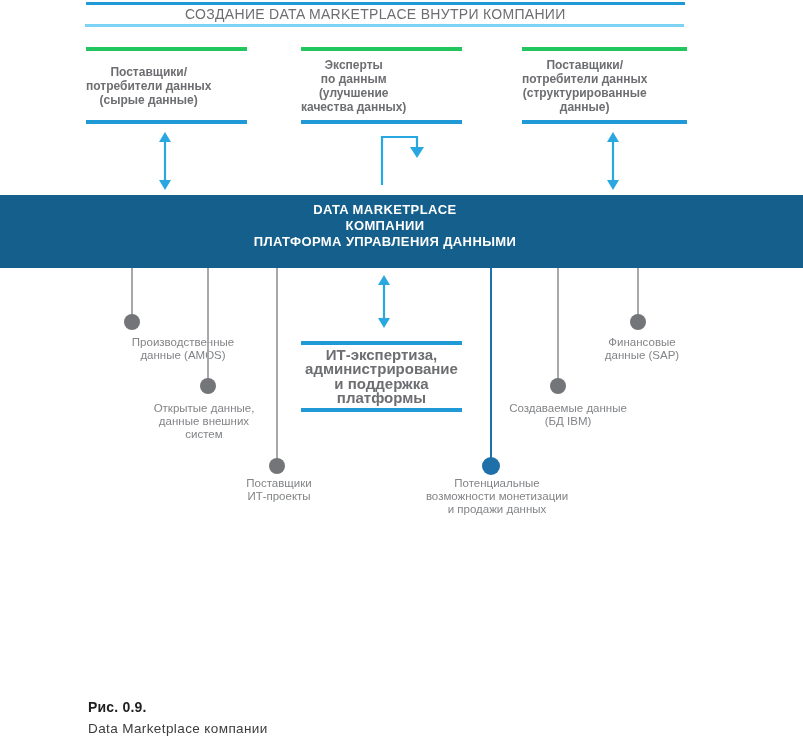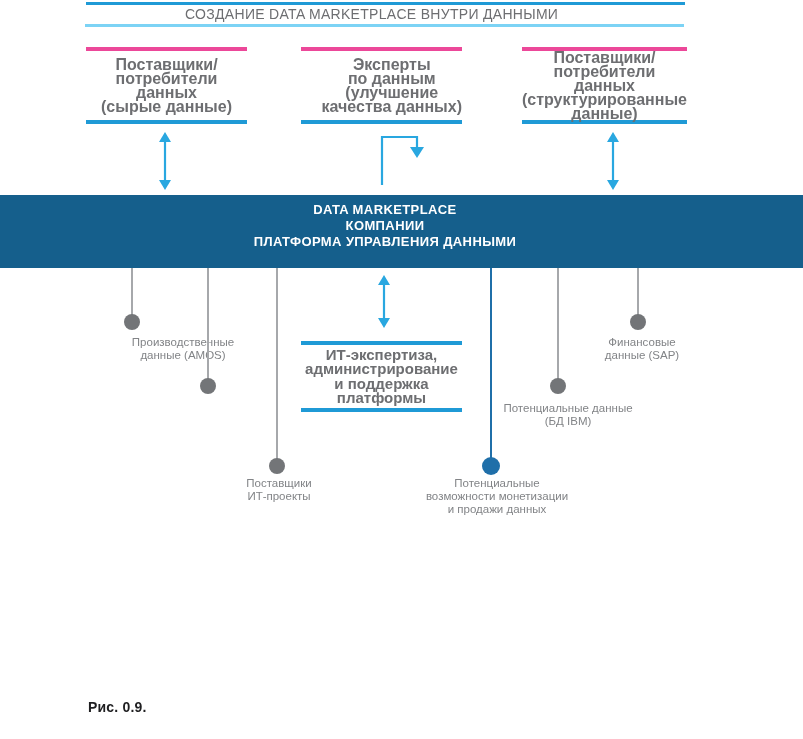--- a/index.html
+++ b/index.html
@@ -15,24 +15,24 @@
   .rule-top{left:86px;top:2px;width:599px;height:3px;background:#1f9ad6;}
   .rule-under{left:85px;top:24px;width:599px;height:3px;background:#7cd3f5;}
   .diagram-title{
     left:185px;top:5px;width:350px;
     font-size:14px;line-height:18px;letter-spacing:.3px;
     color:#6d6e71;white-space:nowrap;
   }
   
   .tbox{
     top:47px;height:69px;
-    border-top:4px solid #ec4899;border-bottom:4px solid #1f9ad6;
-    display:flex;align-items:center;justify-content:flex-end;
+    border-top:4px solid #22c55e;border-bottom:4px solid #1f9ad6;
+    display:flex;align-items:center;justify-content:flex-start;
     text-align:center;white-space:pre-line;
-    font-size:16px;font-weight:bold;line-height:14px;color:#6d6e71;
+    font-size:12px;font-weight:bold;line-height:14px;color:#6d6e71;
   }
   .tbox1{left:86px;width:161px;}
   .tbox2{left:301px;width:161px;}
   .tbox3{left:522px;width:165px;}
   
   .bar{left:0;top:195px;width:803px;height:73px;background:#155f8c;}
   .bar-text{
     left:0;top:202px;width:770px;
     text-align:center;color:#ffffff;white-space:pre-line;
     font-size:13px;font-weight:600;line-height:16px;letter-spacing:.4px;
@@ -61,21 +61,21 @@
   svg{display:block;}
   .arrow-stroke{stroke:#29a7e0;stroke-width:2.2px;fill:none;}
   .arrow-fill{fill:#29a7e0;}
 </style>
 </head>
 <body>
 
 <div class="page">
 
   <div class="abs rule-top"></div>
-  <div class="abs diagram-title">СОЗДАНИЕ DATA MARKETPLACE ВНУТРИ ДАННЫМИ</div>
+  <div class="abs diagram-title">СОЗДАНИЕ DATA MARKETPLACE ВНУТРИ КОМПАНИИ</div>
   <div class="abs rule-under"></div>
 
   <div class="abs tbox tbox1">
     <span>Поставщики/
 потребители данных
 (сырые данные)</span>
   </div>
   <div class="abs tbox tbox2">
     <span>Эксперты
 по данным
@@ -122,37 +122,41 @@
 платформы</span>
   </div>
 
   <div class="abs vline" style="left:131px;top:268px;height:54px;"></div>
   <div class="abs dot" style="left:124px;top:314px;"></div>
   <div class="abs src-label" style="left:143px;top:336px;margin-left:40px;">Производственные
 данные (AMOS)</div>
 
   <div class="abs vline" style="left:207px;top:268px;height:118px;"></div>
   <div class="abs dot" style="left:200px;top:378px;"></div>
+  <div class="abs src-label" style="left:204px;top:402px;">Открытые данные,
+данные внешних
+систем</div>
 
   <div class="abs vline" style="left:276px;top:268px;height:198px;"></div>
   <div class="abs dot" style="left:269px;top:458px;"></div>
   <div class="abs src-label" style="left:279px;top:477px;">Поставщики
 ИТ-проекты</div>
 
   <div class="abs vline blue" style="left:490px;top:268px;height:198px;"></div>
   <div class="abs dot blue" style="left:482px;top:457px;"></div>
   <div class="abs src-label" style="left:497px;top:477px;">Потенциальные
 возможности монетизации
 и продажи данных</div>
 
   <div class="abs vline" style="left:557px;top:268px;height:118px;"></div>
   <div class="abs dot" style="left:550px;top:378px;"></div>
-  <div class="abs src-label" style="left:568px;top:402px;">Потенциальные данные
+  <div class="abs src-label" style="left:568px;top:402px;">Создаваемые данные
 (БД IBM)</div>
 
   <div class="abs vline" style="left:637px;top:268px;height:54px;"></div>
   <div class="abs dot" style="left:630px;top:314px;"></div>
   <div class="abs src-label" style="left:642px;top:336px;">Финансовые
 данные (SAP)</div>
 
   <div class="abs cap-fig">Рис. 0.9.</div>
+  <div class="abs cap-text">Data Marketplace компании</div>
 
 </div>
 
 </body></html>

